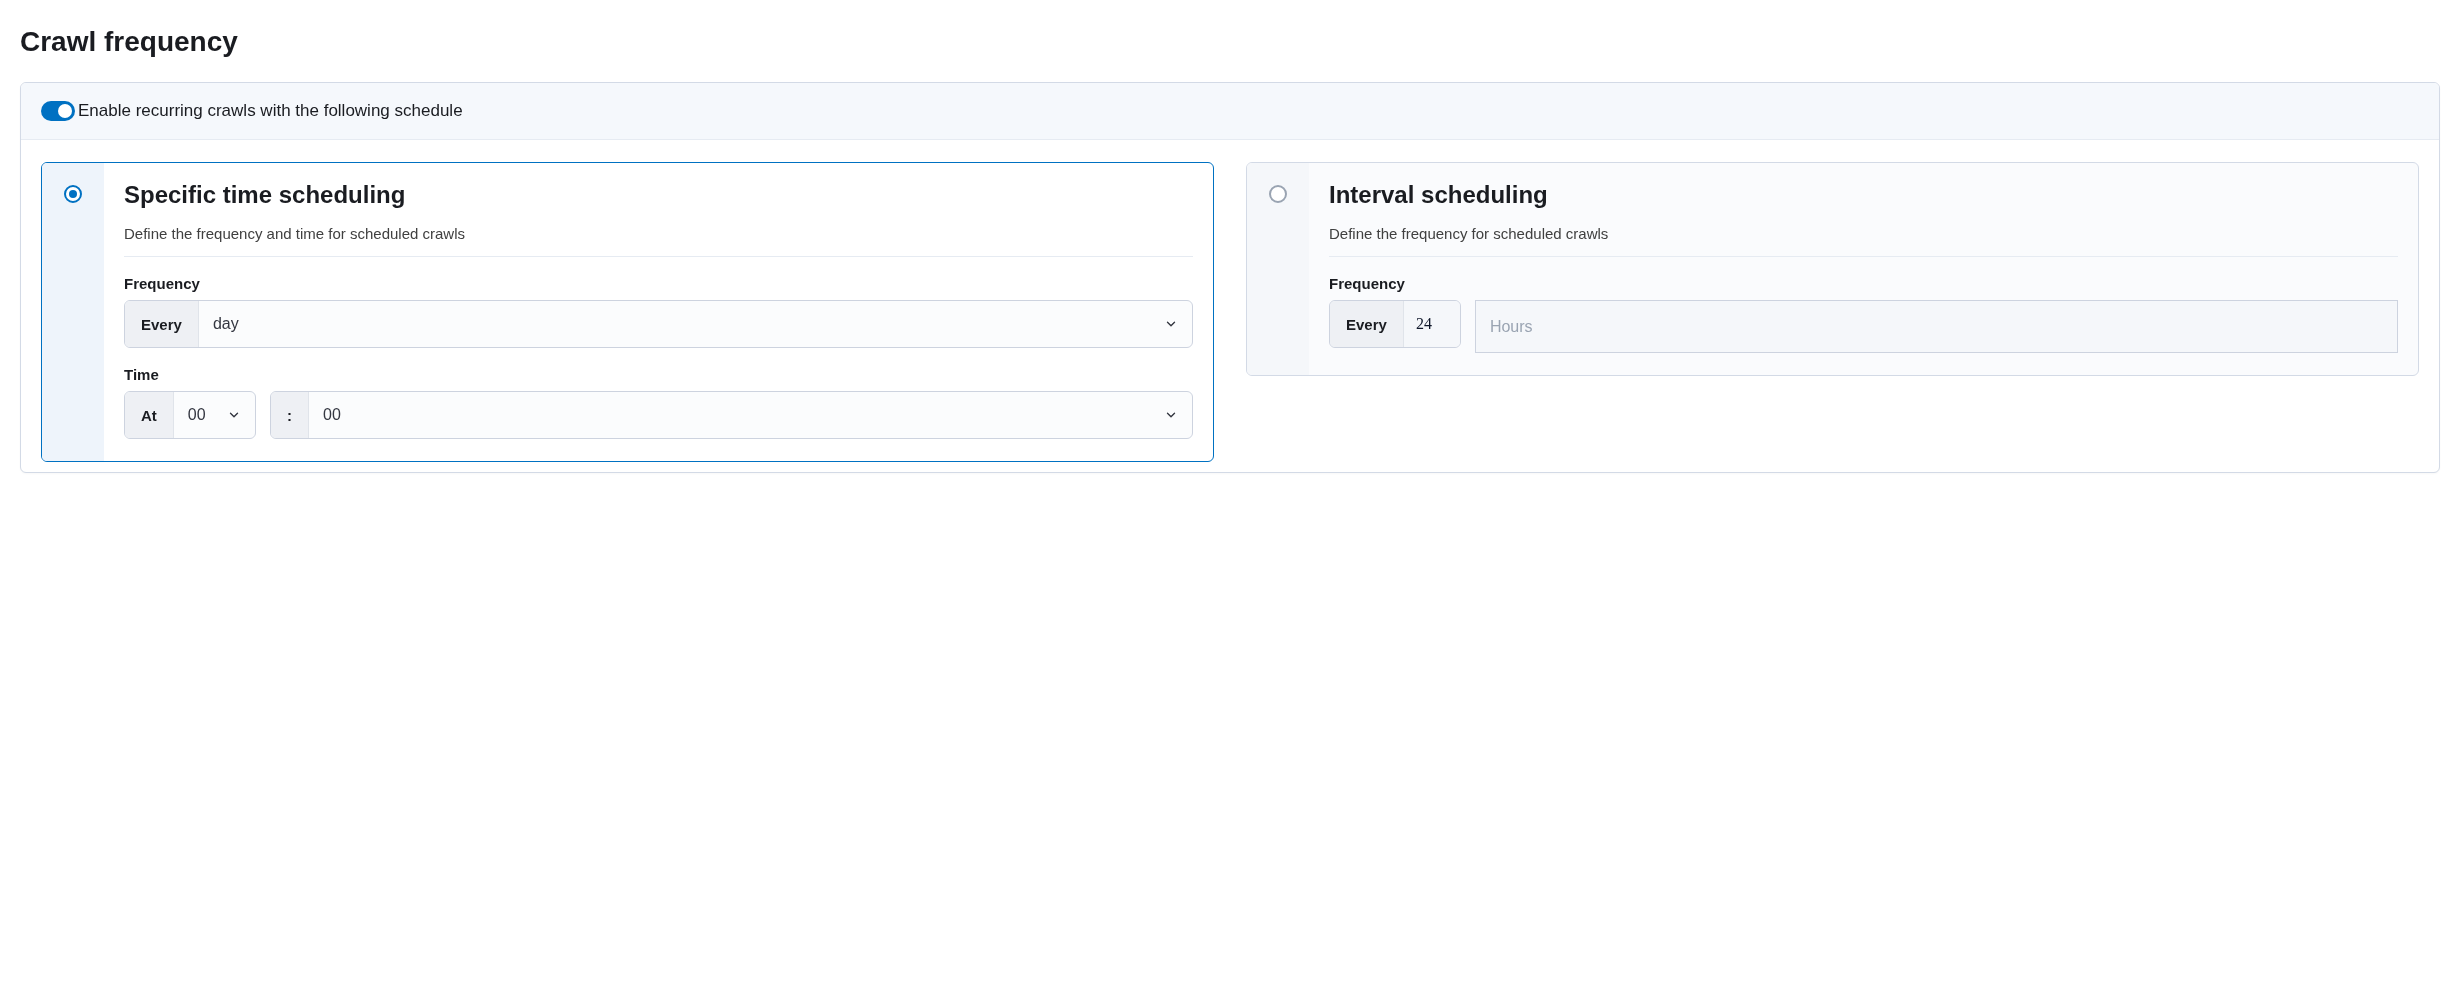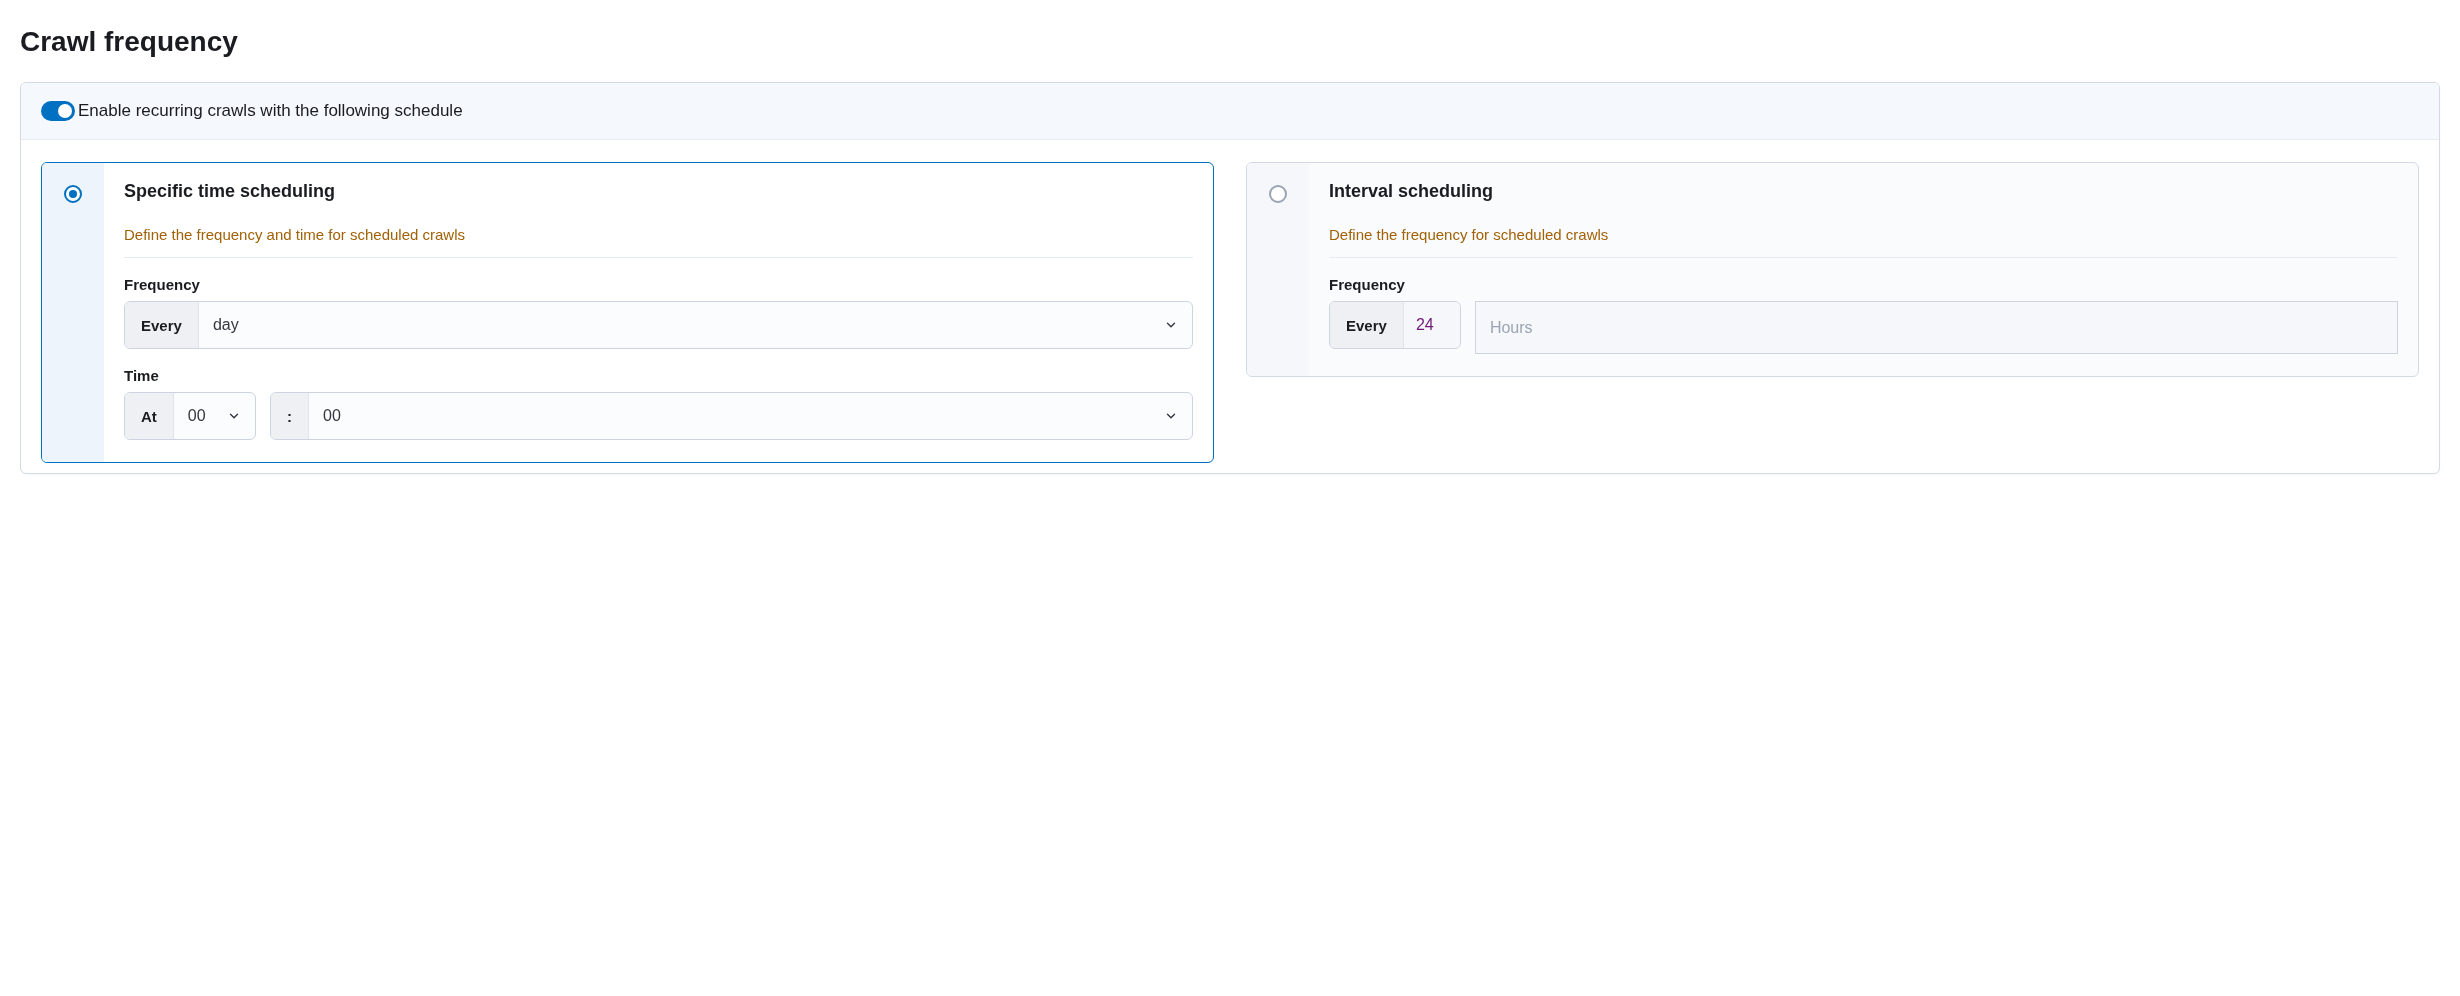--- a/index.html
+++ b/index.html
@@ -105,27 +105,27 @@
     width: 8px; height: 8px;
     background: #0071c2;
     border-radius: 50%;
     top: 3px; left: 3px;
   }
   .card-body {
     flex: 1;
     padding: 18px 20px 22px 20px;
   }
   .card-title {
-    font-size: 18px;
+    font-size: 24px;
     font-weight: 700;
-    margin-bottom: 24px;
+    margin-bottom: 16px;
   }
   .card-desc {
     font-size: 15px;
-    color: #a16207;
+    color: #404040;
     padding-bottom: 14px;
     border-bottom: 1px solid #e6ebf2;
   }
   .form-section { margin-top: 18px; }
   .form-label {
     font-size: 15px;
     font-weight: 700;
     margin-bottom: 8px;
   }
   .input-row {
@@ -171,22 +171,23 @@
     transform: translateY(-50%);
     pointer-events: none;
   }
   .chevron-down svg { display:block; }
   .interval-number {
     width: 56px;
     display: flex;
     align-items: center;
     padding: 0 12px;
     font-size: 16px;
-    color: #701a75;
+    color: #0f172a;
     background: #f5f7fa;
+    font-family: Liberation Serif, serif;
   }
   .interval-unit-input {
     flex: 1;
     border: 1px solid #cdd3df;
     border-radius: 0;
     background: #f5f7fa;
     height: 53px;
     display: flex;
     align-items: center;
     padding: 0 14px;

